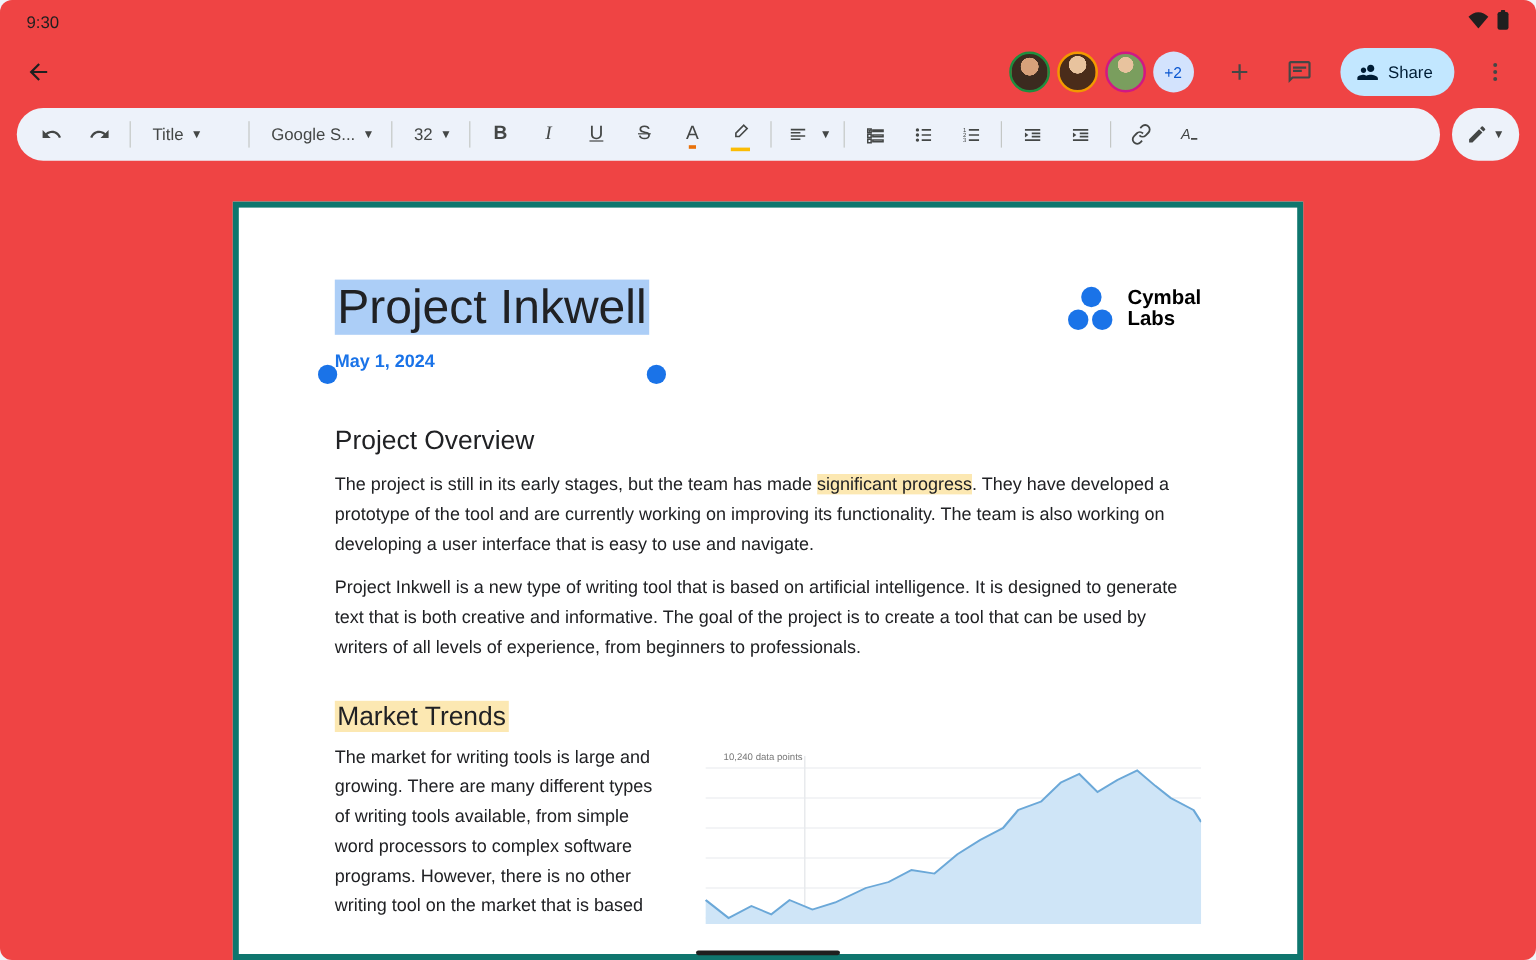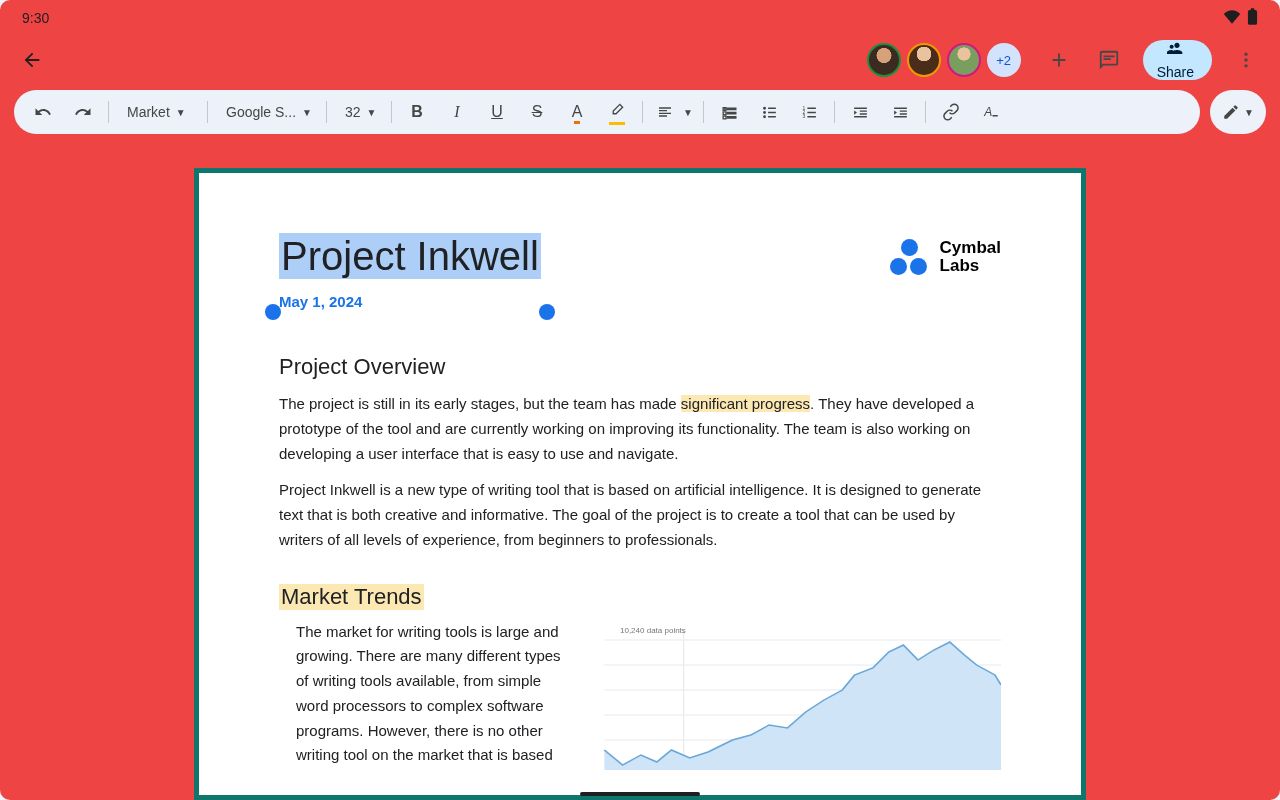--- a/index.html
+++ b/index.html
@@ -12,21 +12,21 @@
   .back-btn { width: 40px; height: 40px; border-radius: 50%; display: flex; align-items: center; justify-content: center; cursor: pointer; }
   .doc-title { font-size: 22px; color: #1f1f1f; flex: 0 0 auto; }
   .spacer { flex: 1; }
   .avatars { display: flex; align-items: center; gap: 6px; margin-right: 8px; }
   .avatar { width: 34px; height: 34px; border-radius: 50%; border: 2.5px solid; background-size: cover; background-position: center; }
   .avatar.a1 { border-color: #1e8e3e; background: radial-gradient(circle at 50% 35%, #d7a17a 30%, #3b2a1f 31%); }
   .avatar.a2 { border-color: #f29900; background: radial-gradient(circle at 50% 30%, #e8c39e 28%, #4a2c1a 29%); }
   .avatar.a3 { border-color: #d01884; background: radial-gradient(circle at 50% 30%, #e8c39e 25%, #7a9e5e 26%); }
   .avatar-more { width: 34px; height: 34px; border-radius: 50%; background: #d3e3fd; color: #0b57d0; display: flex; align-items: center; justify-content: center; font-size: 13px; font-weight: 500; }
   .icon-btn { width: 40px; height: 40px; border-radius: 50%; display: flex; align-items: center; justify-content: center; cursor: pointer; color: #444746; }
-  .share-btn { height: 40px; padding: 0 18px 0 14px; border-radius: 20px; background: #c2e7ff; color: #001d35; display: flex; align-items: center; gap: 8px; font-size: 14px; font-weight: 500; cursor: pointer; margin: 0 4px; flex-direction: column; }
+  .share-btn { height: 40px; padding: 0 18px 0 14px; border-radius: 20px; background: #c2e7ff; color: #001d35; display: flex; align-items: center; gap: 8px; font-size: 14px; font-weight: 500; cursor: pointer; margin: 0 4px; }
   .toolbar-wrap { padding: 0 14px 10px 14px; display: flex; gap: 10px; align-items: center; }
   .toolbar { flex: 1; height: 44px; background: #edf2fa; border-radius: 22px; display: flex; align-items: center; padding: 0 10px; gap: 2px; }
   .tool-btn { min-width: 38px; height: 32px; border-radius: 6px; display: flex; align-items: center; justify-content: center; cursor: pointer; color: #444746; font-size: 16px; position: relative; }
   .tool-btn.wide { min-width: 48px; justify-content: space-between; padding: 0 4px 0 8px; }
   .tool-sep { width: 1px; height: 22px; background: #c4c7c5; margin: 0 4px; }
   .dropdown { height: 32px; padding: 0 6px 0 12px; display: flex; align-items: center; gap: 6px; cursor: pointer; font-size: 14px; color: #444746; }
   .dd-arrow { font-size: 10px; color: #444746; }
   .edit-mode { width: 56px; height: 44px; background: #edf2fa; border-radius: 22px; display: flex; align-items: center; justify-content: center; gap: 4px; cursor: pointer; color: #444746; }
   .page-area { position: absolute; top: 150px; left: 0; right: 0; bottom: 0; overflow: hidden; display: flex; justify-content: center; padding-top: 18px; }
   .page { width: 892px; background: #fff; border: 5px solid #0f766e; padding: 60px 80px; position: relative; }
@@ -42,21 +42,21 @@
   .logo-dots .d { position: absolute; width: 17px; height: 17px; border-radius: 50%; background: #1a73e8; }
   .logo-dots .d1 { top: 0; left: 11px; }
   .logo-dots .d2 { bottom: 0; left: 0; }
   .logo-dots .d3 { bottom: 0; left: 20px; }
   .logo-text { font-size: 17px; font-weight: 800; color: #000; line-height: 1.05; }
   .section-h { font-size: 22px; font-weight: 500; color: #202124; margin-top: 44px; }
   .para { font-size: 15px; color: #202124; line-height: 1.65; margin-top: 12px; }
   .hl { background: #fce8b2; }
   .section-h.hl-block { display: inline-block; background: #fce8b2; margin-top: 31px; padding: 0 2px; }
   .split { display: flex; gap: 20px; margin-top: 10px; }
-  .split .para { flex: 0 0 270px; margin-top: 0; margin-left: 17px; }
+  .split .para { flex: 0 0 270px; margin-top: 0; }
   .chart { flex: 1; height: 150px; position: relative; }
   .chart svg { width: 100%; height: 100%; }
   .chart-label { position: absolute; top: 6px; left: 34px; font-size: 8px; color: #777; }
   .bottom-handle { position: absolute; bottom: 4px; left: 50%; transform: translateX(-50%); width: 120px; height: 4px; background: #1f1f1f; border-radius: 2px; }
   .underline-a { display:inline-block; position:relative; }
   .underline-a::after { content:''; position:absolute; left:2px; right:2px; bottom:-3px; height:3px; background:#e8710a; }
   .highlight-pen { display:inline-block; position:relative; }
   .highlight-pen::after { content:''; position:absolute; left:0; right:0; bottom:-3px; height:3px; background:#fbbc04; }
 </style>
 </head>
@@ -125,21 +125,21 @@
             <path d="M12.5 8c-2.65 0-5.05.99-6.9 2.6L2 7v9h9l-3.62-3.62c1.39-1.16 3.16-1.88 5.12-1.88 3.54 0 6.55 2.31 7.6 5.5l2.37-.78C21.08 11.03 17.15 8 12.5 8z" fill="#444746"></path>
           </svg>
       </div>
       <div class="tool-btn">
         <svg width="18" height="18" viewBox="0 0 24 24">
             <path d="M18.4 10.6C16.55 8.99 14.15 8 11.5 8c-4.65 0-8.58 3.03-9.96 7.22L3.9 16c1.05-3.19 4.05-5.5 7.6-5.5 1.95 0 3.73.72 5.12 1.88L13 16h9V7l-3.6 3.6z" fill="#444746"></path>
           </svg>
       </div>
       <div class="tool-sep"></div>
       <div class="dropdown" style="width:86px">
-        <span>Market</span>
+        <span>Title</span>
         <span class="dd-arrow">▼</span>
       </div>
       <div class="tool-sep"></div>
       <div class="dropdown" style="width:106px">
         <span>Google S...</span>
         <span class="dd-arrow">▼</span>
       </div>
       <div class="tool-sep"></div>
       <div class="dropdown" style="width:52px">
         <span>32</span>

